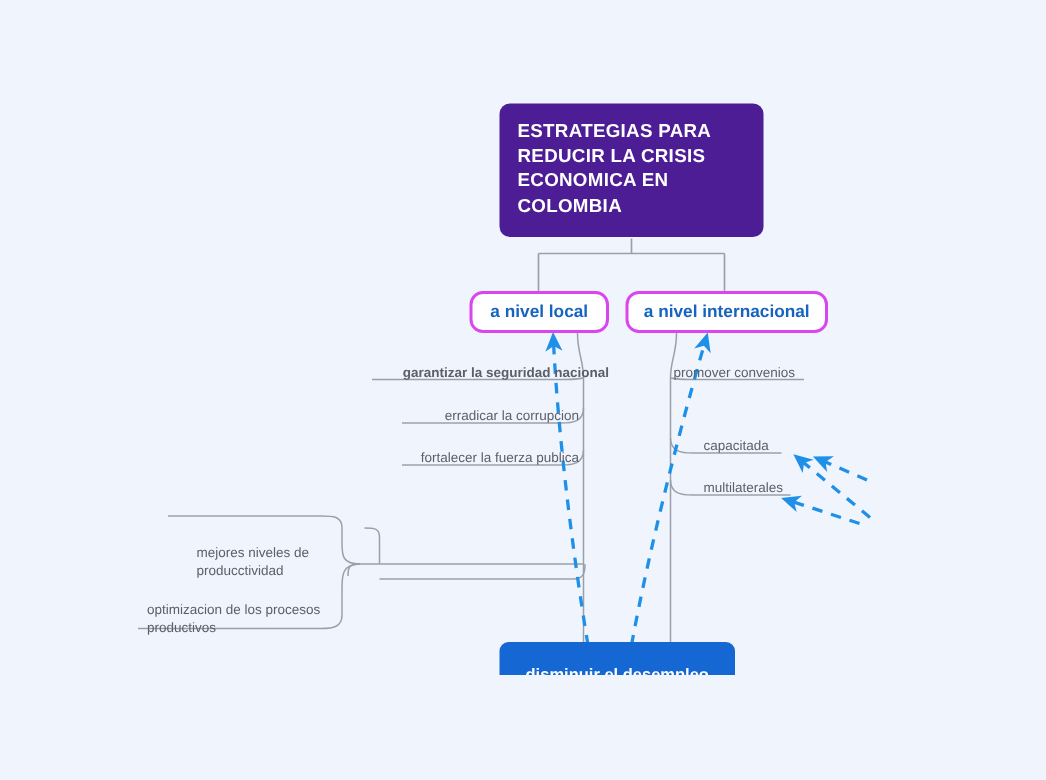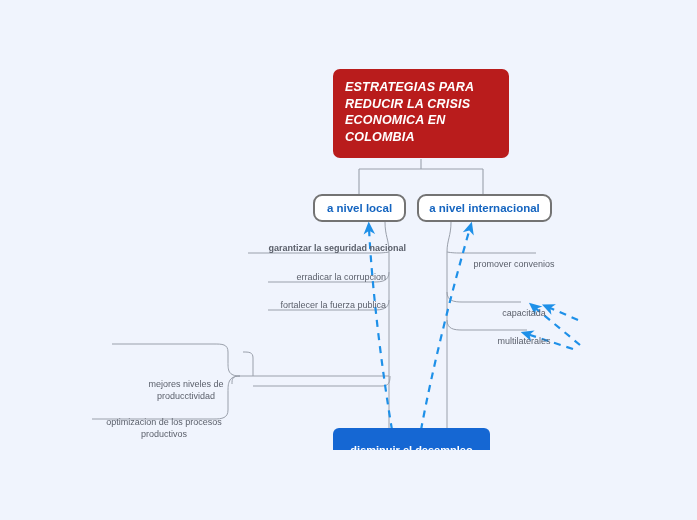--- a/index.html
+++ b/index.html
@@ -32,35 +32,34 @@
   .node {
     position: absolute;
     box-sizing: border-box;
   }
 
   .root-node {
     left: 333px;
     top: 69px;
     width: 176px;
     height: 89px;
-    background: #b91c1c;
+    background: #4c1d95;
     border-radius: 7px;
     padding: 10px 12px 0 12px;
     color: #ffffff;
     font-weight: bold;
     font-size: 12.5px;
     line-height: 1.32;
     letter-spacing: 0.2px;
-    font-style: italic;
   }
 
   .branch-node {
     position: absolute;
     background: #ffffff;
-    border: 2px solid #737373;
+    border: 2px solid #d946ef;
     border-radius: 9px;
     color: #1565c0;
     font-weight: bold;
     font-size: 11.5px;
     display: flex;
     align-items: center;
     justify-content: center;
     box-sizing: border-box;
   }
   #branch-local {
@@ -104,22 +103,21 @@
     color: #5a5f6a;
     font-size: 9px;
     line-height: 1.35;
     white-space: pre-line;
     box-sizing: border-box;
   }
   .leaf.right-align {
     text-align: right;
   }
   .leaf.left-align {
-    text-align: center;
-    margin-top: 16px;
+    text-align: left;
   }
 </style>
 </head>
 <body>
 
 <div id="canvas">
 
   <svg class="svg-layer" viewBox="0 0 697 520">
     <defs>
       <marker id="arrowBlue" markerWidth="7" markerHeight="7" refX="3.2" refY="3.2" orient="auto" markerUnits="strokeWidth">

